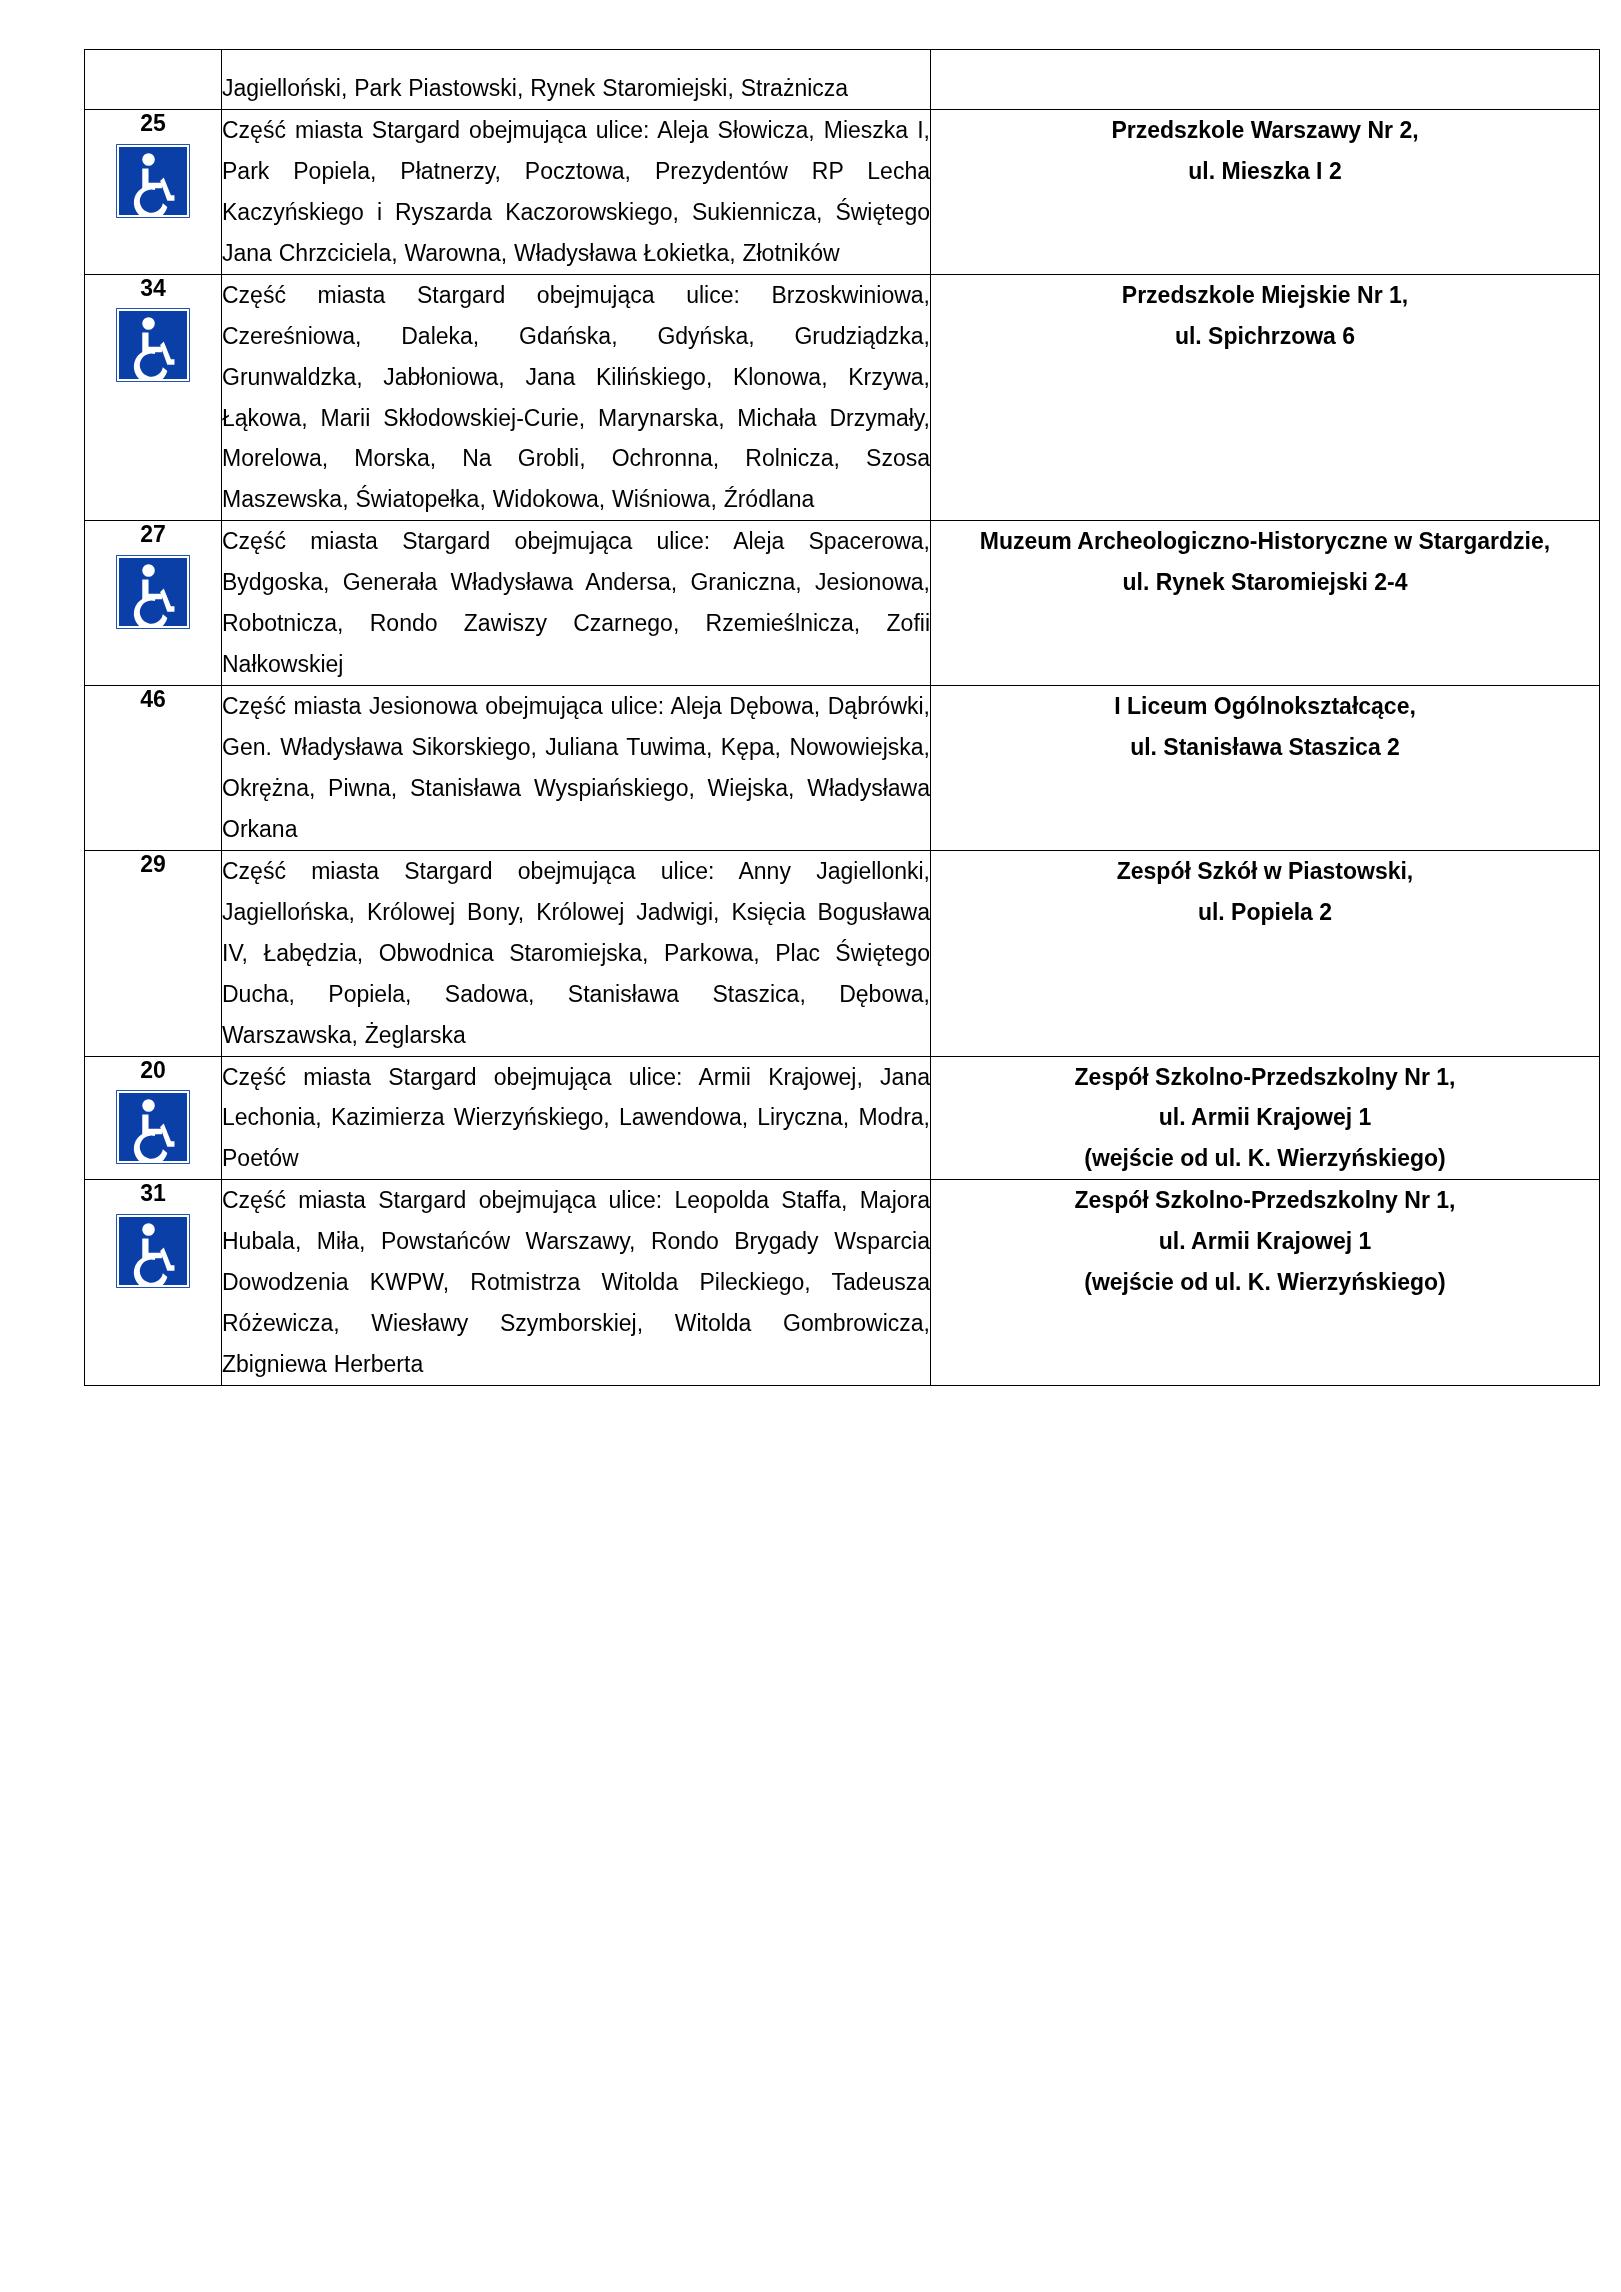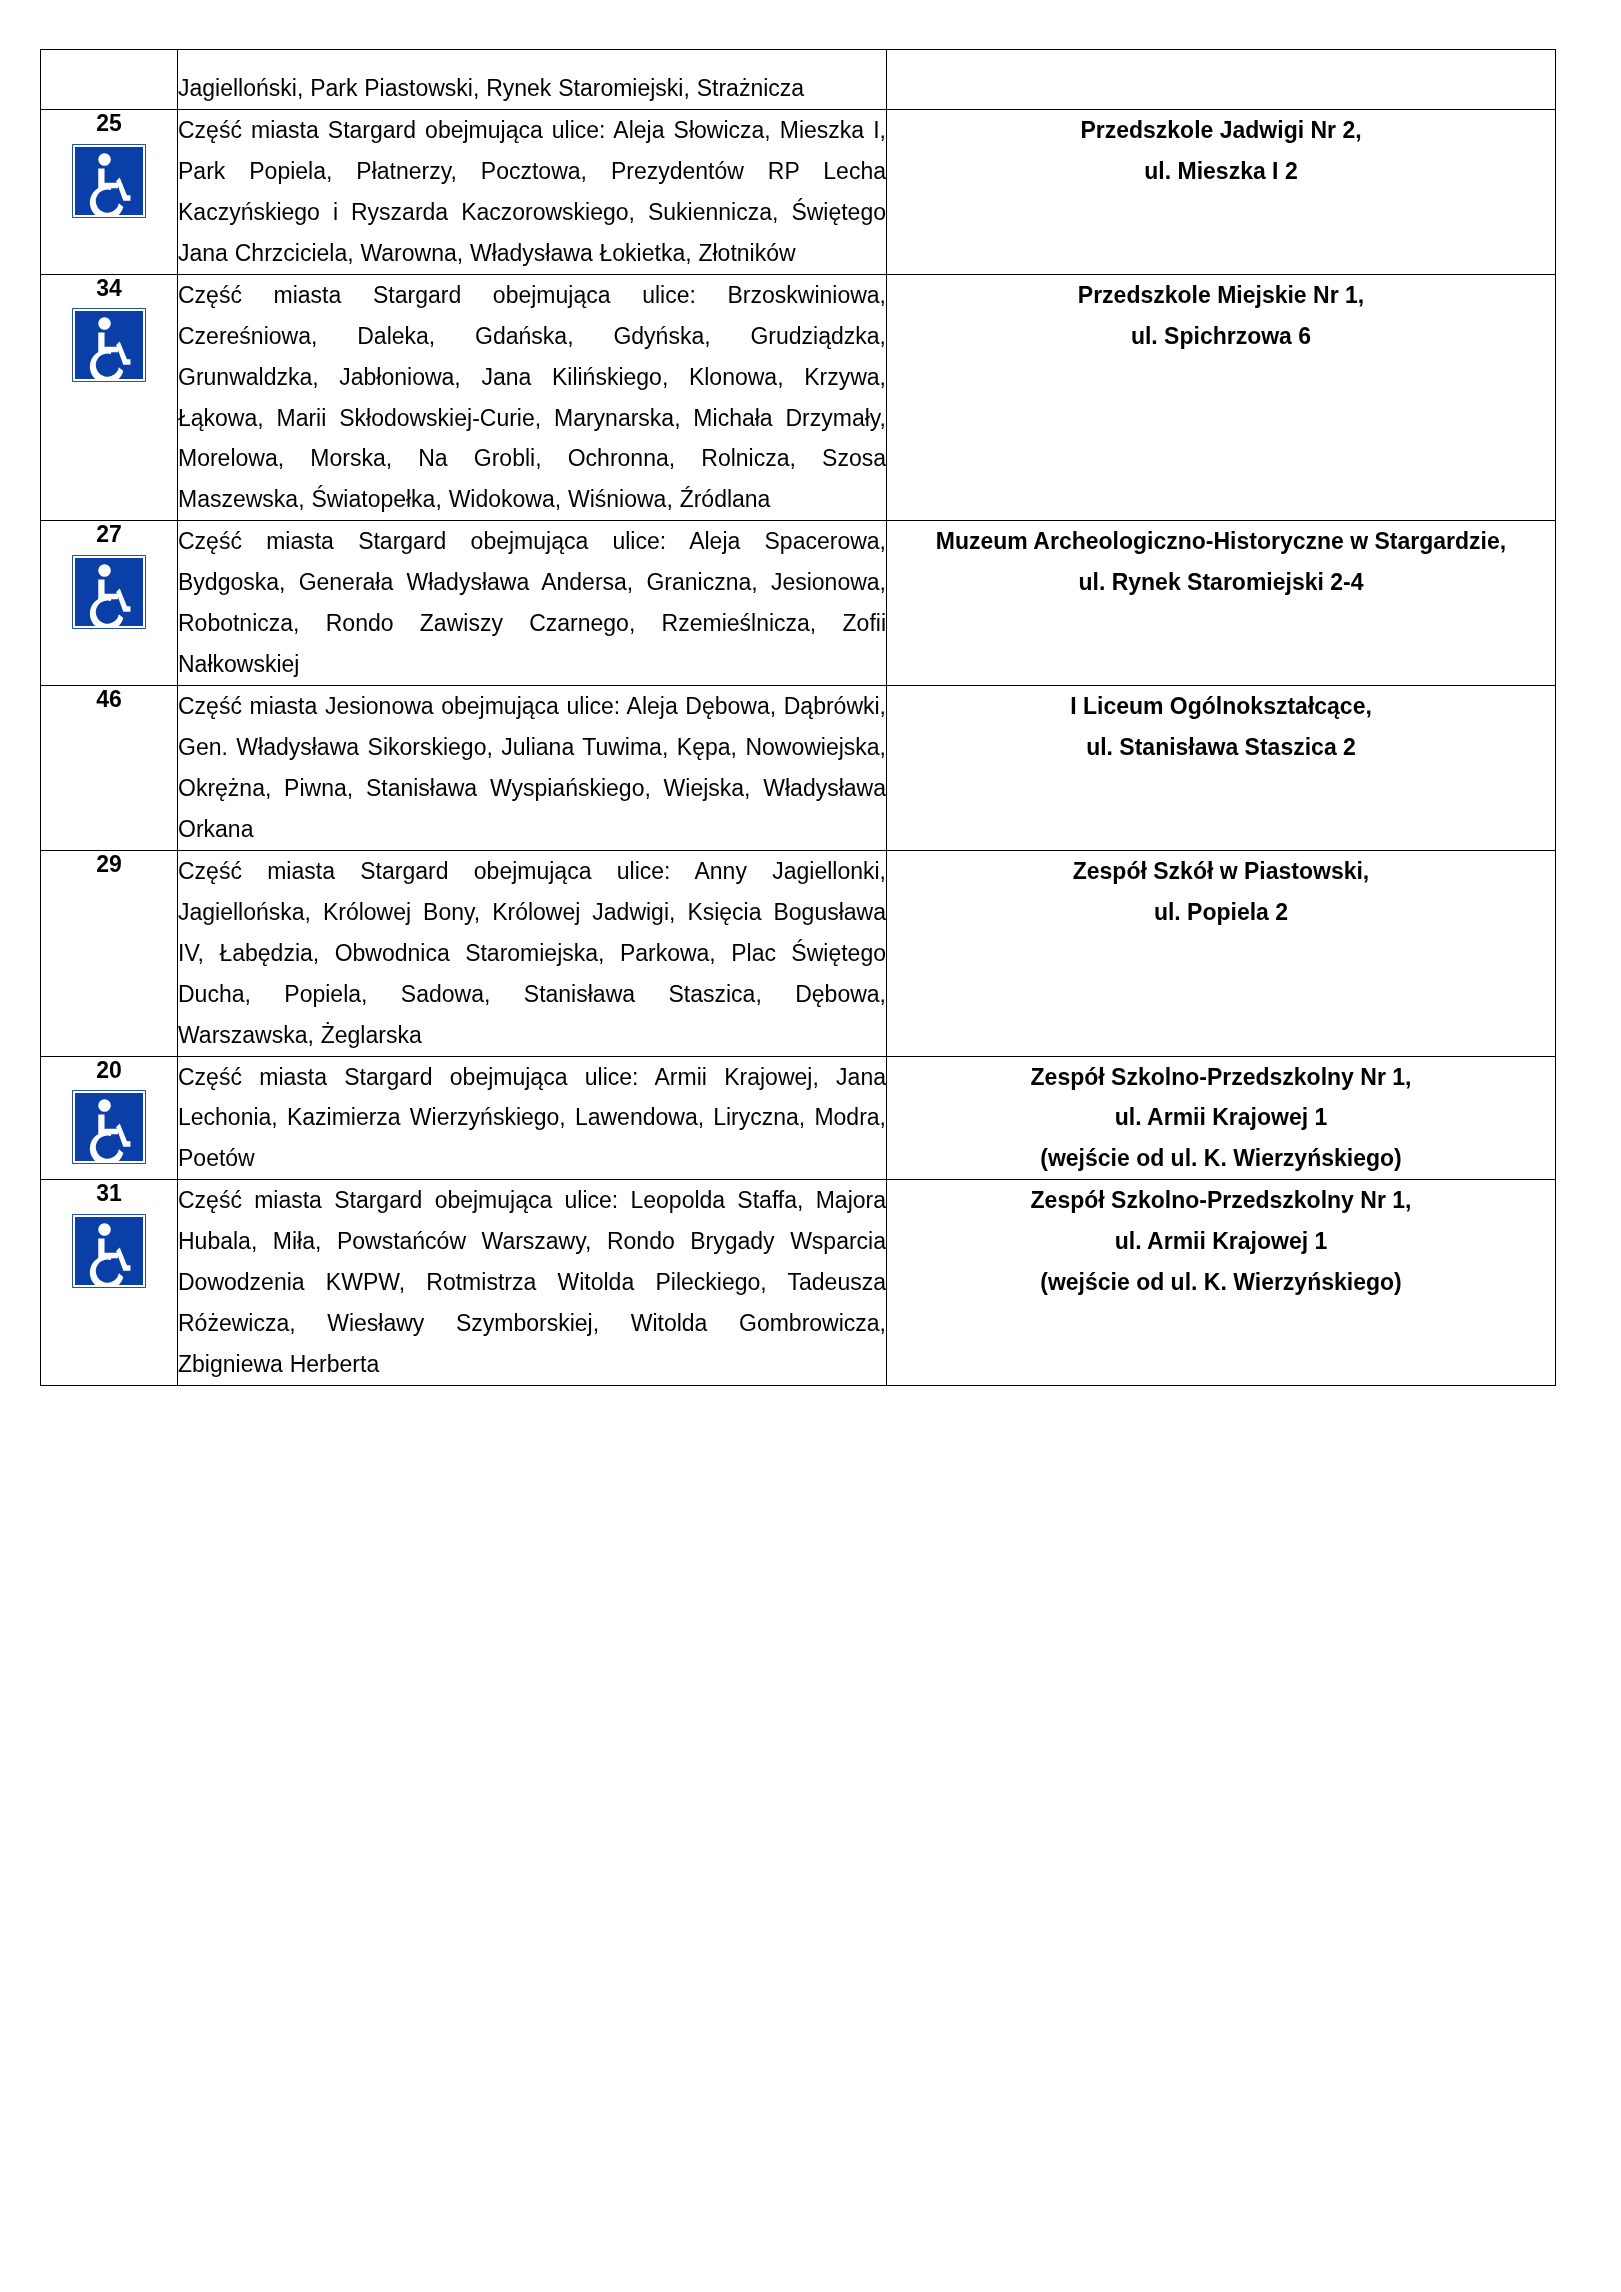--- a/index.html
+++ b/index.html
@@ -10,21 +10,21 @@
   body {
     width: 1621px;
     min-height: 2293px;
     font-family: "Liberation Sans", sans-serif;
     color: #000000;
   }
   .page {
     box-sizing: border-box;
     width: 1621px;
     min-height: 2293px;
-    padding: 49px 56px 36px 40px;
+    padding: 49px 56px 36px 84px;
     background: #ffffff;
   }
   table.voting-table {
     border-collapse: collapse;
     width: 1512px;
     table-layout: fixed;
   }
   table.voting-table td {
     border: 0.9px solid #000000;
     vertical-align: top;
@@ -109,21 +109,21 @@
                 <circle cx="33" cy="14" r="7" fill="#ffffff"></circle>
                 <path d="M26 24 L26 46 L48 46 L48 40 L33 40 L33 24 Z" fill="#ffffff"></path>
                 <path d="M46 38 L54 60 L62 60 L62 54 L58 54 L50 34 Z" fill="#ffffff"></path>
                 <path d="M41 44 a19 19 0 1 0 13 23 l-5 -4 a13 13 0 1 1 -9 -15 Z" fill="#ffffff"></path>
               </svg></span></td>
           <td class="col-desc">
             <div class="desc-text">Część miasta Stargard obejmująca ulice: Aleja Słowicza, Mieszka I, Park Popiela, Płatnerzy, Pocztowa, Prezydentów RP Lecha Kaczyńskiego i Ryszarda Kaczorowskiego, Sukiennicza, Świętego Jana Chrzciciela, Warowna, Władysława Łokietka, Złotników</div>
           </td>
           <td class="col-place">
             <div class="place-text">
-              <span class="line">Przedszkole Jadwigi Nr 2,</span>
+              <span class="line">Przedszkole Warszawy Nr 2,</span>
               <span class="line">ul. Mieszka I 2</span>
             </div>
           </td>
         </tr>
         <tr>
           <td class="col-num"><span class="num">34</span><span class="wheelchair"><svg viewBox="0 0 76 76" xmlns="http://www.w3.org/2000/svg">
                 <circle cx="33" cy="14" r="7" fill="#ffffff"></circle>
                 <path d="M26 24 L26 46 L48 46 L48 40 L33 40 L33 24 Z" fill="#ffffff"></path>
                 <path d="M46 38 L54 60 L62 60 L62 54 L58 54 L50 34 Z" fill="#ffffff"></path>
                 <path d="M41 44 a19 19 0 1 0 13 23 l-5 -4 a13 13 0 1 1 -9 -15 Z" fill="#ffffff"></path>

